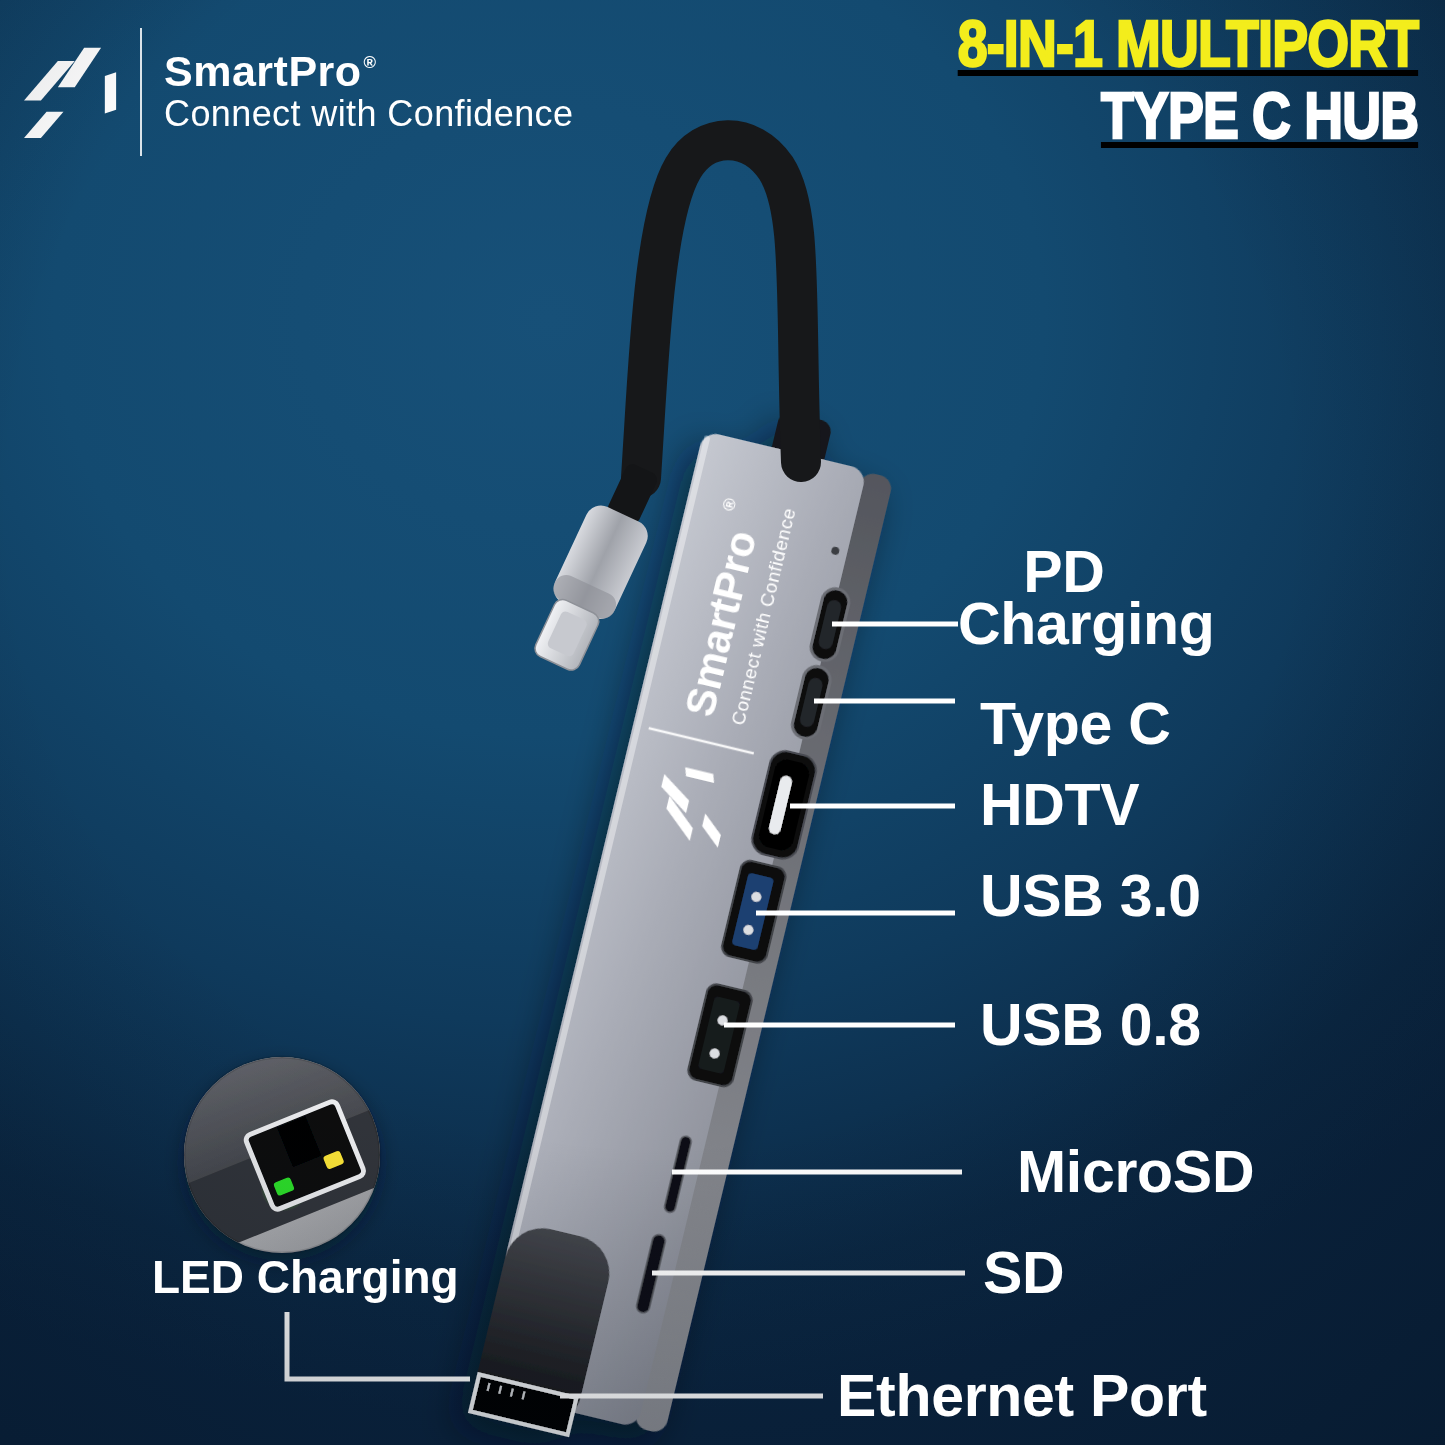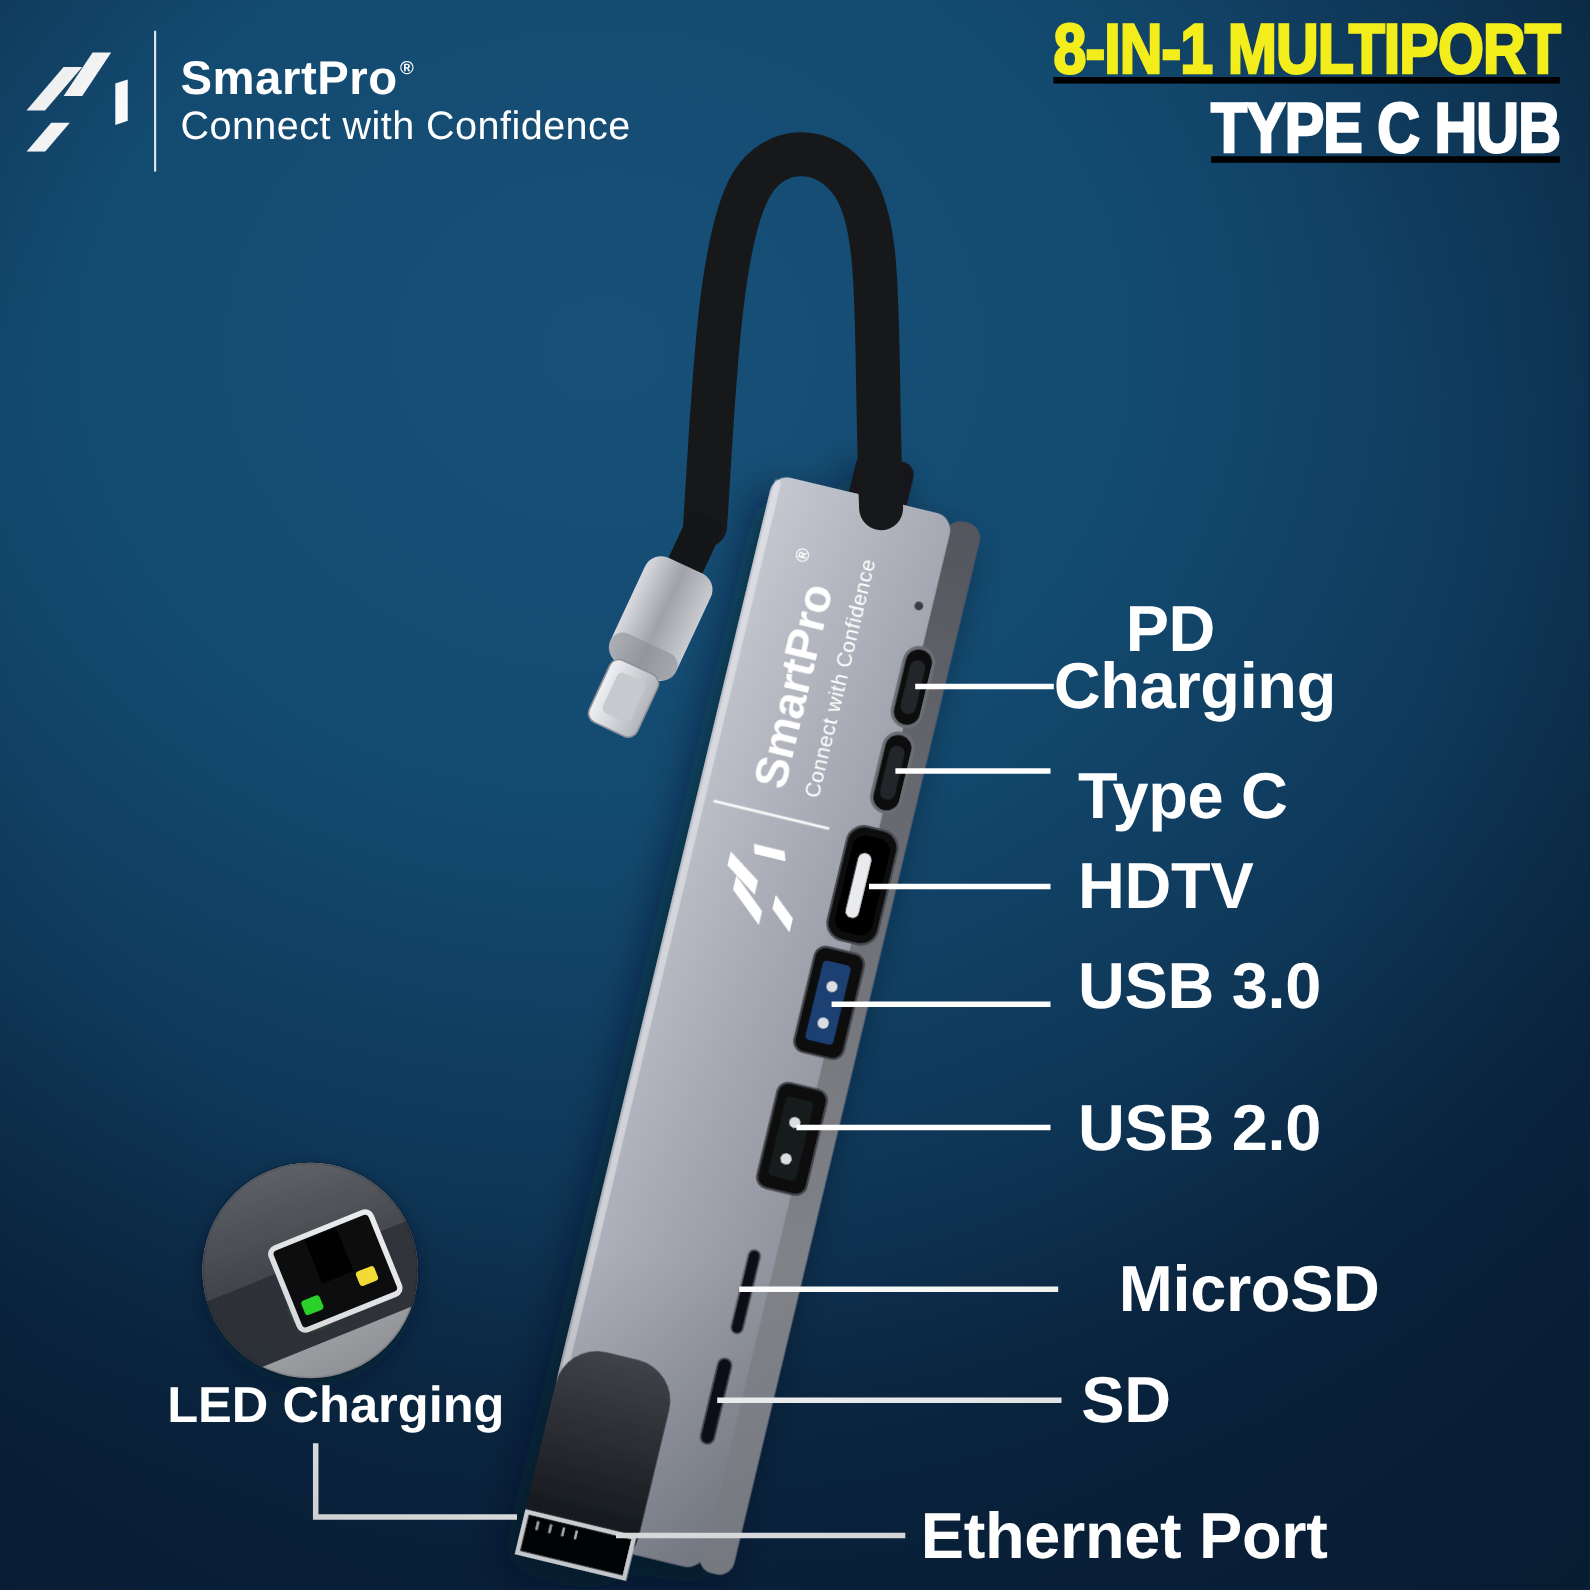--- a/index.html
+++ b/index.html
@@ -209,19 +209,19 @@
 
   <div class="abs headline">
     <div class="h1">8-IN-1 MULTIPORT</div>
     <div class="h2">TYPE C HUB</div>
   </div>
 
   <div class="abs callout-label two-line" style="left:958px;top:546px;">PD Charging</div>
   <div class="abs callout-label" style="left:980px;top:670px;margin-top:28px;">Type C</div>
   <div class="abs callout-label" style="left:980px;top:779px;text-align:center;">HDTV</div>
   <div class="abs callout-label" style="left:980px;top:870px;">USB 3.0</div>
-  <div class="abs callout-label" style="left:980px;top:999px;">USB 2.0</div>
+  <div class="abs callout-label" style="left:980px;top:999px;">USB 0.8</div>
   <div class="abs callout-label" style="left:1017px;top:1146px;">MicroSD</div>
   <div class="abs callout-label" style="left:983px;top:1247px;">SD</div>
   <div class="abs callout-label" style="left:837px;top:1370px;">Ethernet Port</div>
   <div class="abs led-label" style="left:152px;top:1250px;">LED Charging</div>
 
 </div>
 
 </body></html>

